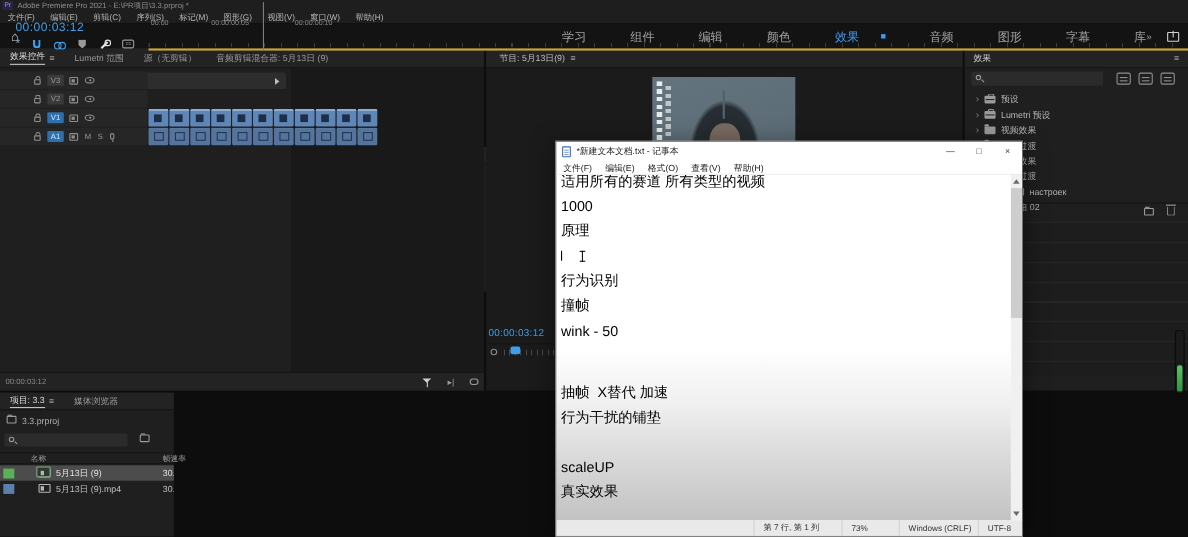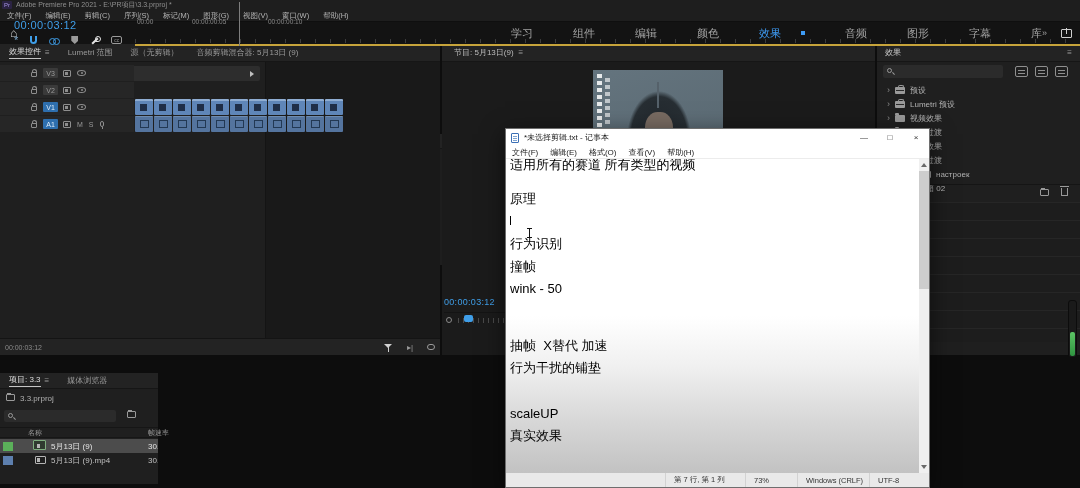--- a/index.html
+++ b/index.html
@@ -15,21 +15,21 @@
 .ws-tab.active{color:#3e9bf4}
 .ws-dot{width:4px;height:4px;background:#3e9bf4;display:inline-block;margin-left:-20px}
 .ws-overflow{color:#a2a2a2;font-size:9px;margin-right:14px}
 .export-ic{width:11px;height:9px;border:1px solid #cfcfcf;border-radius:1px;margin-right:8px;position:relative}
 .export-ic::after{content:"";position:absolute;left:4px;top:-2px;width:1px;height:6px;background:#cfcfcf}
 
 .panel{position:absolute;background:#1f1f1f}
 #p-left{left:0;top:44px;width:440px;height:311px}
 #p-center{left:442px;top:44px;width:433px;height:311px;background:#1b1b1b}
 #p-right{left:877px;top:44px;width:203px;height:311px}
-#p-project{left:0;top:373px;width:158px;height:111px}
+#p-project{left:0;top:357px;width:158px;height:131px}
 #p-tools{left:160px;top:357px;width:24px;height:131px;background:#232323}
 #p-timeline{left:186px;top:357px;width:894px;height:131px;background:#1e1e1e}
 .phead{height:18px;background:#232323;display:flex;align-items:center;font-size:8px;color:#9a9a9a;border-bottom:1px solid #161616}
 .ptab{padding:0 9px;display:flex;gap:4px;align-items:center;height:100%;white-space:nowrap}
 .ptab.active{color:#dedede}
 .ptab.active .lbl{border-bottom:1px solid #c4c4c4;padding-bottom:1px}
 .hmb{font-size:8px;color:#9a9a9a}
 
 #ec-empty{position:absolute;left:4px;top:22px;width:256px;height:15px;background:#2d2d2d;border-radius:2px;color:#c9c9c9;font-size:8px;display:flex;align-items:center;padding:0 6px}
 .tri-r{margin-left:auto;width:0;height:0;border-left:4px solid #c0c0c0;border-top:3px solid transparent;border-bottom:3px solid transparent}
@@ -152,21 +152,21 @@
 #np-ibeam::before{content:"";position:absolute;left:2px;top:0;width:1px;height:10px;background:#111}
 #np-ibeam::after{content:"";position:absolute;left:0;top:0;width:5px;height:1px;background:#111;box-shadow:0 9px 0 #111}
 #np-scroll{position:absolute;right:0;top:30px;width:10px;bottom:14px;background:#f0f0f0}
 .np-arrow{position:absolute;left:2px;width:0;height:0;border-left:3px solid transparent;border-right:3px solid transparent}
 .np-arrow.up{top:4px;border-bottom:4px solid #6a6a6a}
 .np-arrow.down{bottom:4px;border-top:4px solid #6a6a6a}
 #np-thumb{position:absolute;left:0;top:12px;width:10px;height:118px;background:#cdcdcd}
 #np-status{position:absolute;left:0;bottom:0;right:0;height:14px;background:#e9e9e9;display:flex;align-items:center;font-size:7.5px;color:#333}
 .np-cell{height:100%;display:flex;align-items:center;padding-left:8px;border-left:1px solid #d2d2d2;white-space:nowrap}
 .np-sp{flex:1}
-.c1{width:80px}.c2{width:52px}.c3{width:72px}.c4{width:60px}
+.c1{width:80px}.c2{width:52px}.c3{width:72px}.c4{width:40px}
 </style>
 </head>
 <body>
 
 <div id="titlebar">
   <span class="pr-logo">Pr</span>
   <span>Adobe Premiere Pro 2021 - E:\PR项目\3.3.prproj *</span>
 </div>
 <div id="menubar">
     <span class="menu-item">文件(F)</span>
@@ -459,38 +459,39 @@
           <div class="clip audio"></div>
           <div class="clip audio"></div>
         </div>
       </div>
     </div>
 </div>
 
 <div id="notepad">
   <div id="np-title">
     <span class="np-ic"></span>
-    <span>*未选择剪辑.txt - 记事本</span>
+    <span>*新建文本文档.txt - 记事本</span>
     <span id="np-ctrl">
       <span class="np-btn">—</span>
       <span class="np-btn">□</span>
       <span class="np-btn">×</span>
     </span>
   </div>
   <div id="np-menu">
       <span class="np-mitem">文件(F)</span>
       <span class="np-mitem">编辑(E)</span>
       <span class="np-mitem">格式(O)</span>
       <span class="np-mitem">查看(V)</span>
       <span class="np-mitem">帮助(H)</span>
     </div>
   <div id="np-content">
     <div id="np-lines">
         <div class="nline">适用所有的赛道 所有类型的视频</div>
         <div class="nline"></div>
+        <div class="nline">1000</div>
         <div class="nline"></div>
         <div class="nline">原理</div>
         <div class="nline"></div>
         <div class="nline"><span class="caret"></span></div>
         <div class="nline"></div>
         <div class="nline">行为识别</div>
         <div class="nline"></div>
         <div class="nline">撞帧</div>
         <div class="nline"></div>
         <div class="nline">wink - 50</div>

